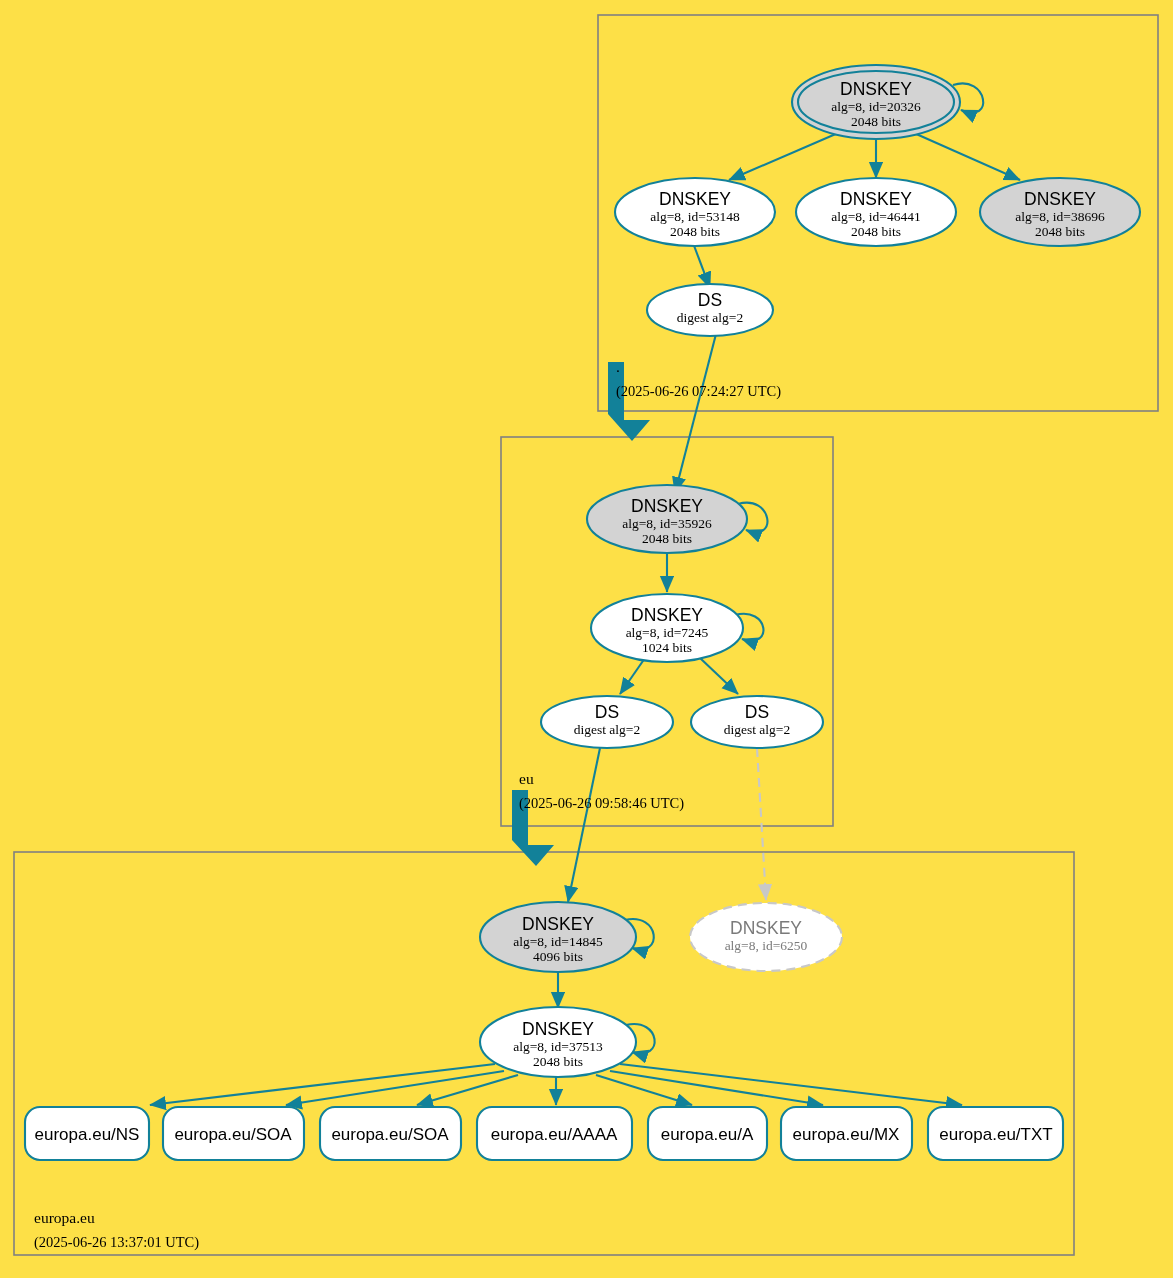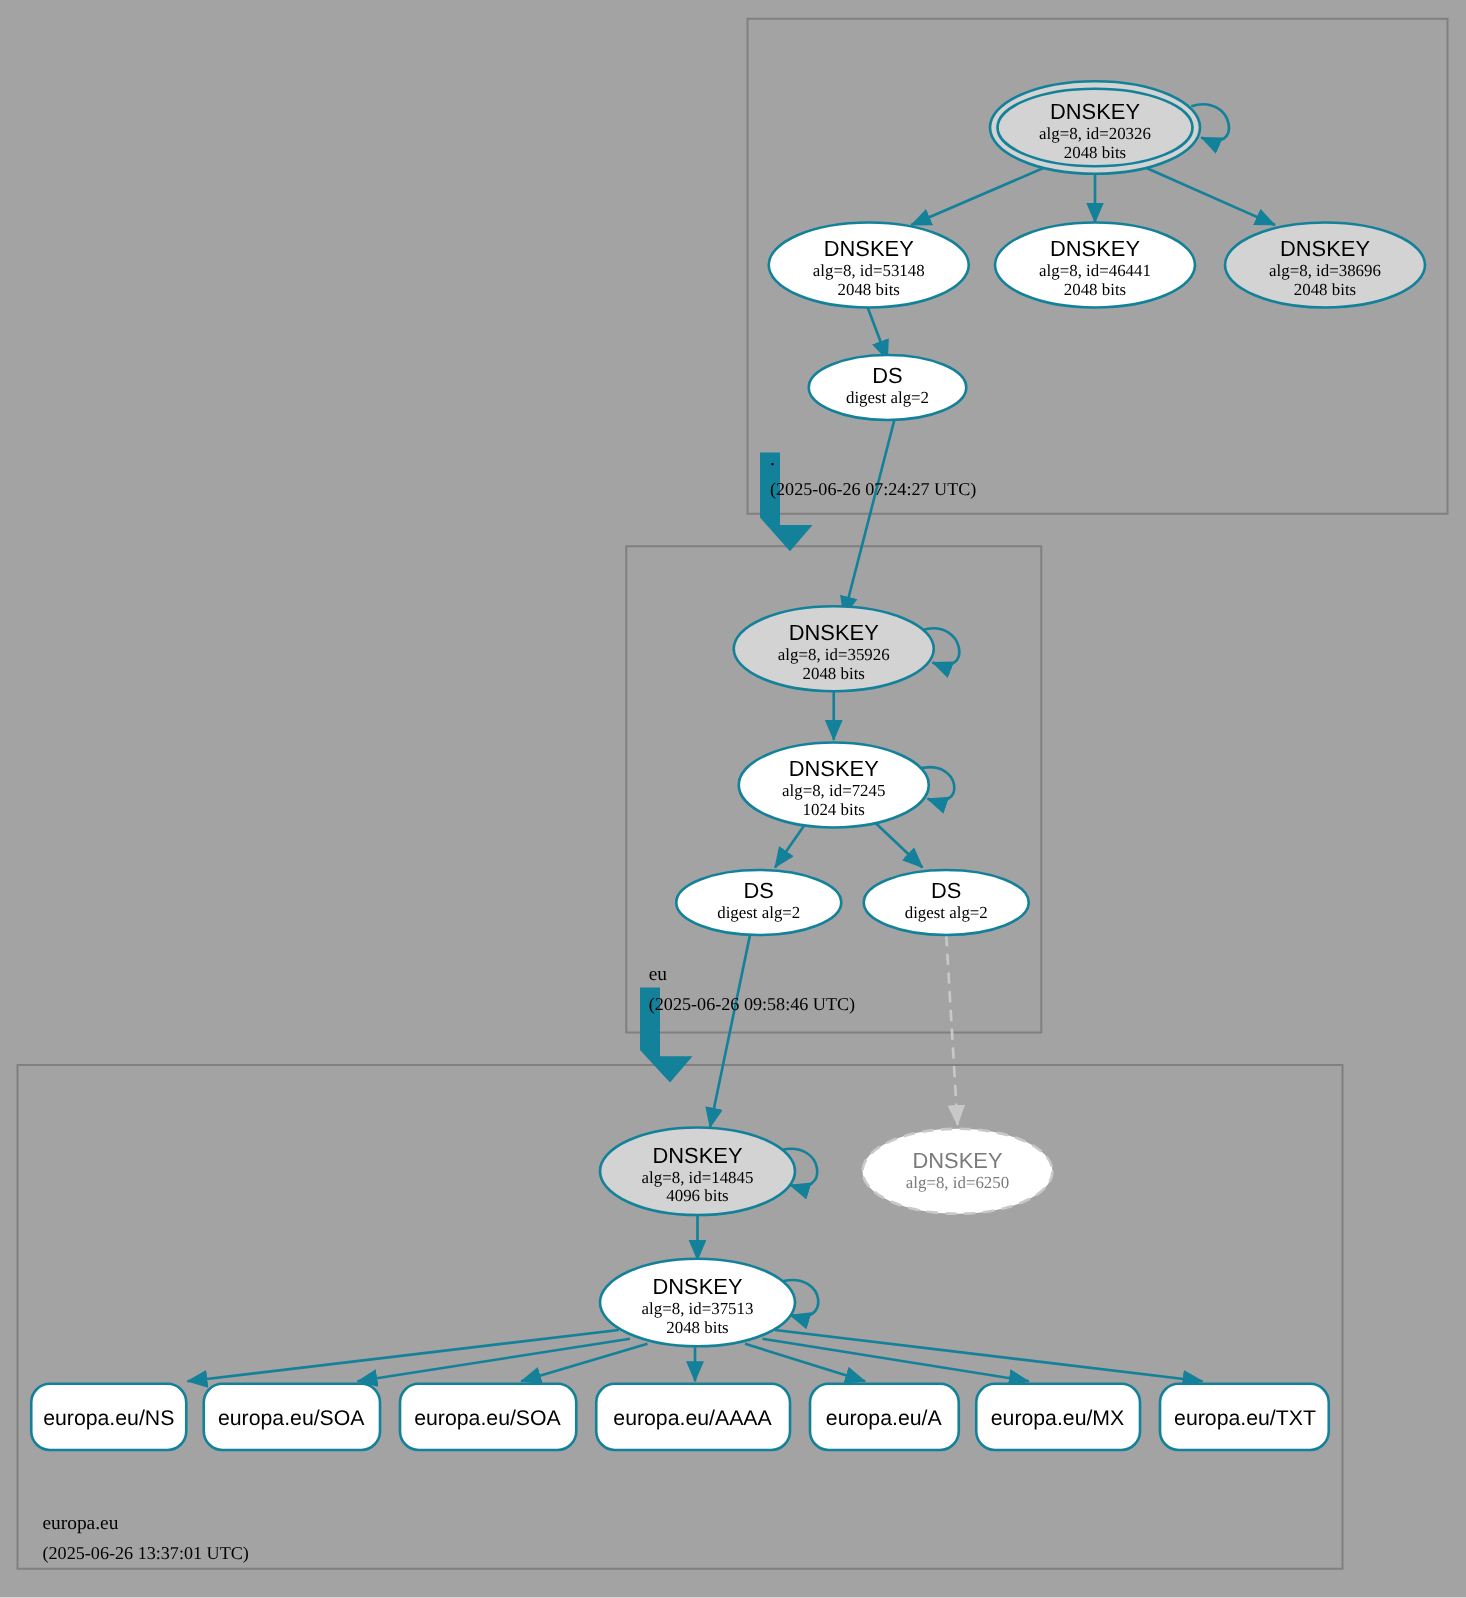--- a/index.html
+++ b/index.html
@@ -4,21 +4,21 @@
 <style>
   html, body {
     margin: 0;
     padding: 0;
     background: #ffffff;
   }
   #canvas {
     position: relative;
     width: 1173px;
     height: 1278px;
-    background: #a3a3a3;
+    background: #fde047;
     font-family: "Liberation Sans", sans-serif;
   }
   svg#graph {
     position: absolute;
     top: 0;
     left: 0;
     width: 1173px;
     height: 1278px;
   }
   .zone-box {

